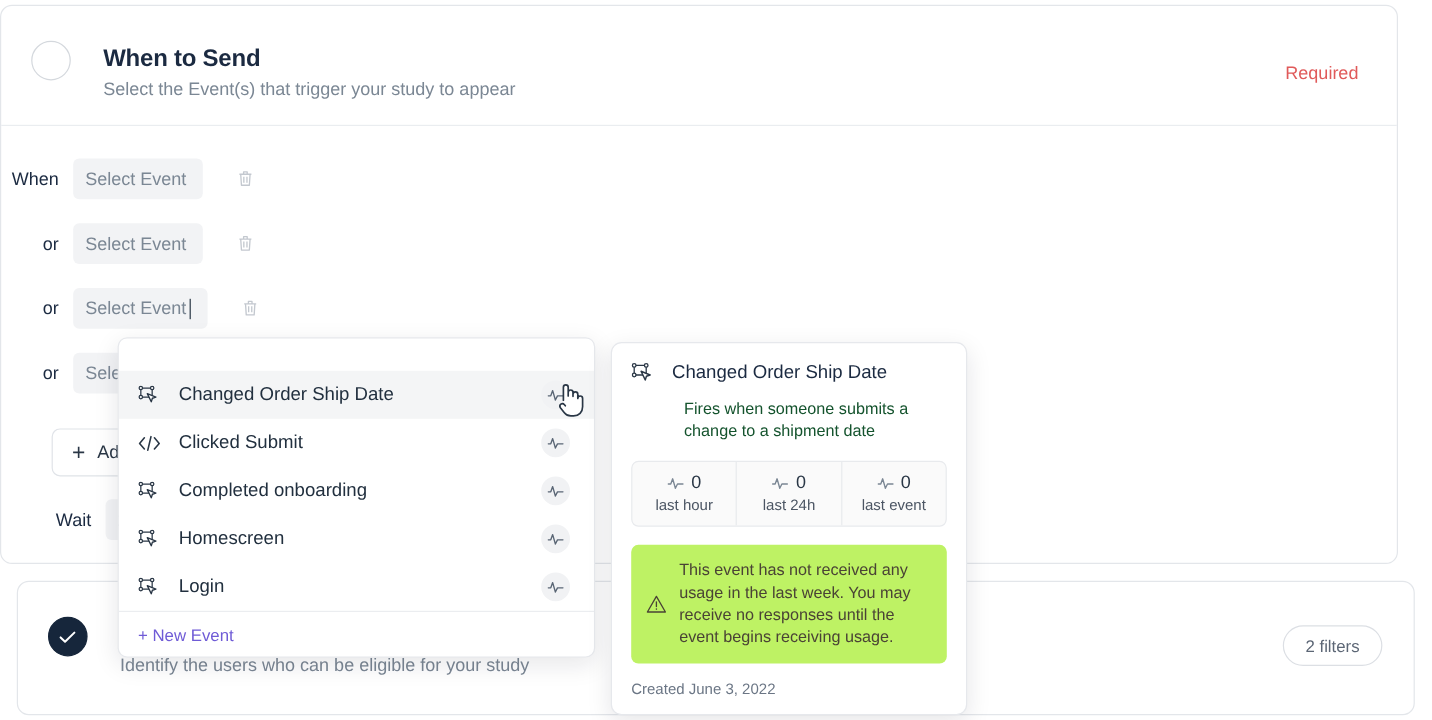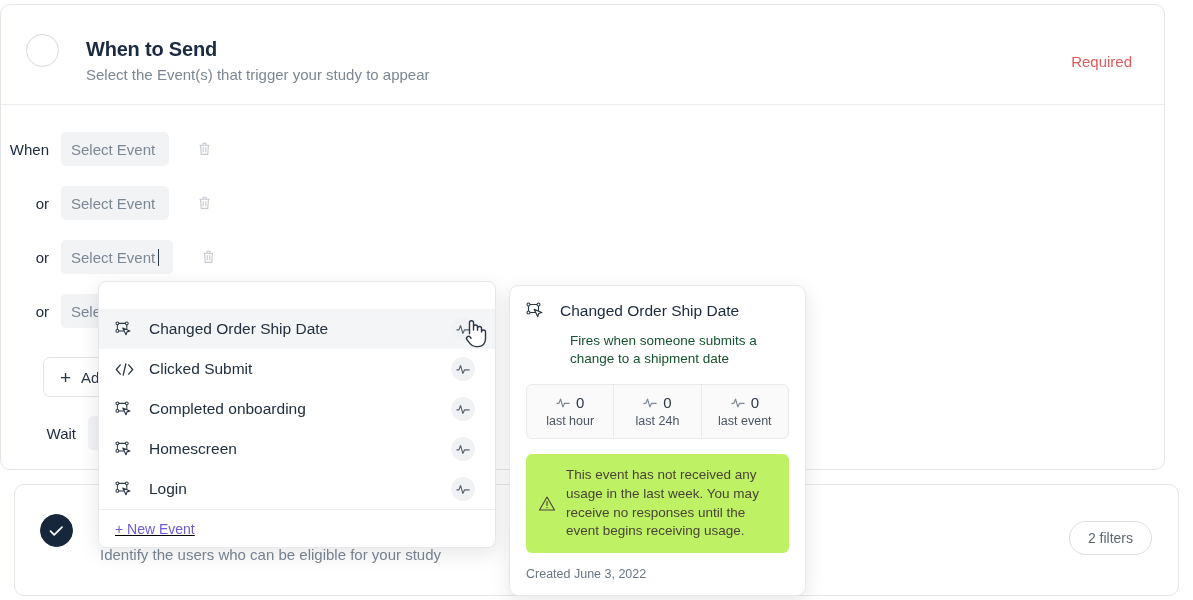--- a/index.html
+++ b/index.html
@@ -236,21 +236,20 @@
     justify-content: center;
     flex: none;
   }
   .dd-footer {
     border-top: 1px solid #ebedf0;
     height: 38px;
     display: flex;
     align-items: center;
     padding-left: 16px;
     box-sizing: border-box;
-    text-decoration: underline;
   }
   .dd-new {
     font-size: 14px;
     color: #6f5bd6;
   }
 
   
   #hand-cursor {
     position: absolute;
     left: 462px;

